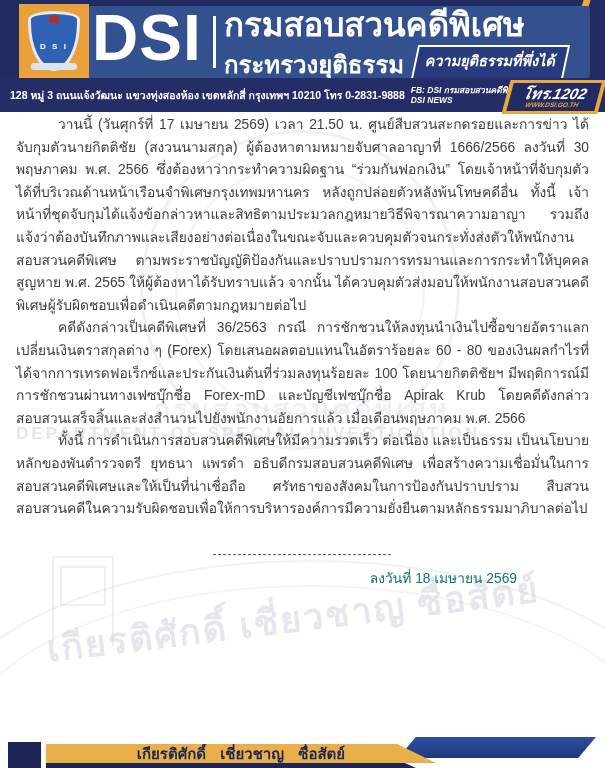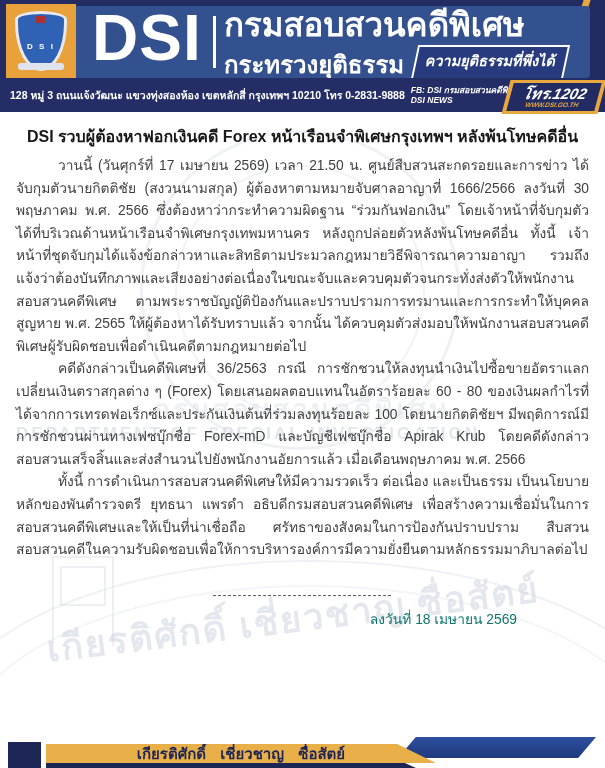--- a/index.html
+++ b/index.html
@@ -3,21 +3,21 @@
 <meta charset="utf-8">
 <style>
   html,body{margin:0;padding:0;background:#fff;}
   *{box-sizing:border-box;font-family:"Liberation Sans",sans-serif;}
   #page{position:relative;width:605px;height:768px;background:#ffffff;overflow:hidden;}
 
   
   .hdr{position:absolute;top:0;left:0;width:605px;height:112px;background:#232c62;}
   .hdr-band{position:absolute;top:6px;left:58px;width:532px;height:72px;background:#33508f;border-radius:4px;}
   .hdr-gold-stripe{position:absolute;top:-8px;left:570px;width:7px;height:100px;background:#e9a83e;transform:skewX(-18deg);}
-  .logo-box{position:absolute;top:4px;left:6px;width:70px;height:74px;background:#e9a23b;display:flex;align-items:center;justify-content:center;}
+  .logo-box{position:absolute;top:4px;left:19px;width:70px;height:74px;background:#e9a23b;display:flex;align-items:center;justify-content:center;}
   .shield{position:relative;width:52px;height:60px;background:#2f62b5;border:3px solid #e8e8ee;border-radius:50% 50% 50% 50%/14% 14% 80% 80%;display:flex;flex-direction:column;align-items:center;justify-content:center;}
   .shield .red-tab{position:absolute;top:2px;left:50%;transform:translateX(-50%);width:10px;height:7px;background:#b03030;}
   .shield .dsi-sm{color:#ffffff;font-size:8px;font-weight:bold;letter-spacing:2px;margin-top:10px;}
   .shield .ribbon{position:absolute;bottom:-2px;width:46px;height:7px;background:#dfe3ee;border-radius:3px;}
   .dsi-big{position:absolute;top:-2px;left:92px;color:#ffffff;font-size:64px;font-weight:800;letter-spacing:1px;line-height:80px;}
   .hdr-sep{position:absolute;top:16px;left:213px;width:3px;height:52px;background:#ffffff;}
   .hdr-right{position:absolute;top:6px;left:224px;width:360px;height:72px;}
   .org-name{color:#ffffff;font-size:33px;font-weight:800;line-height:38px;white-space:nowrap;}
   .hdr-row2{display:flex;margin-top:1px;}
   .ministry{color:#ffffff;font-size:24px;font-weight:800;white-space:nowrap;}
@@ -100,21 +100,20 @@
   <div class="wm wm-th1">กรมสอบสวนคดีพิเศษ</div>
   <div class="wm wm-en">DEPARTMENT OF SPECIAL INVESTIGATION</div>
   <div class="wm wm-motto">เกียรติศักดิ์ เชี่ยวชาญ ซื่อสัตย์</div>
   <div class="wm wm-bld">
       <div class="wm-bld-in"></div>
     </div>
   <div class="wm wm-arc"></div>
   <div class="wm wm-arc2"></div>
 
   <div class="doc">
-    <div class="doc-title">DSI รวบผู้ต้องหาฟอกเงินคดี Forex หน้าเรือนจำพิเศษกรุงเทพฯ หลังพ้นโทษคดีอื่น</div>
     <p>วานนี้ (วันศุกร์ที่ 17 เมษายน 2569) เวลา 21.50 น. ศูนย์สืบสวนสะกดรอยและการข่าว ได้จับกุมตัวนายกิตติชัย (สงวนนามสกุล) ผู้ต้องหาตามหมายจับศาลอาญาที่ 1666/2566 ลงวันที่ 30 พฤษภาคม พ.ศ. 2566 ซึ่งต้องหาว่ากระทำความผิดฐาน “ร่วมกันฟอกเงิน” โดยเจ้าหน้าที่จับกุมตัวได้ที่บริเวณด้านหน้าเรือนจำพิเศษกรุงเทพมหานคร หลังถูกปล่อยตัวหลังพ้นโทษคดีอื่น ทั้งนี้ เจ้าหน้าที่ชุดจับกุมได้แจ้งข้อกล่าวหาและสิทธิตามประมวลกฎหมายวิธีพิจารณาความอาญา รวมถึงแจ้งว่าต้องบันทึกภาพและเสียงอย่างต่อเนื่องในขณะจับและควบคุมตัวจนกระทั่งส่งตัวให้พนักงานสอบสวนคดีพิเศษ ตามพระราชบัญญัติป้องกันและปราบปรามการทรมานและการกระทำให้บุคคลสูญหาย พ.ศ. 2565 ให้ผู้ต้องหาได้รับทราบแล้ว จากนั้น ได้ควบคุมตัวส่งมอบให้พนักงานสอบสวนคดีพิเศษผู้รับผิดชอบเพื่อดำเนินคดีตามกฎหมายต่อไป</p>
     <p>คดีดังกล่าวเป็นคดีพิเศษที่ 36/2563 กรณี การชักชวนให้ลงทุนนำเงินไปซื้อขายอัตราแลกเปลี่ยนเงินตราสกุลต่าง ๆ (Forex) โดยเสนอผลตอบแทนในอัตราร้อยละ 60 - 80 ของเงินผลกำไรที่ได้จากการเทรดฟอเร็กซ์และประกันเงินต้นที่ร่วมลงทุนร้อยละ 100 โดยนายกิตติชัยฯ มีพฤติการณ์มีการชักชวนผ่านทางเฟซบุ๊กชื่อ Forex-mD และบัญชีเฟซบุ๊กชื่อ Apirak Krub โดยคดีดังกล่าวสอบสวนเสร็จสิ้นและส่งสำนวนไปยังพนักงานอัยการแล้ว เมื่อเดือนพฤษภาคม พ.ศ. 2566</p>
     <p>ทั้งนี้ การดำเนินการสอบสวนคดีพิเศษให้มีความรวดเร็ว ต่อเนื่อง และเป็นธรรม เป็นนโยบายหลักของพันตำรวจตรี ยุทธนา แพรดำ อธิบดีกรมสอบสวนคดีพิเศษ เพื่อสร้างความเชื่อมั่นในการสอบสวนคดีพิเศษและให้เป็นที่น่าเชื่อถือ ศรัทธาของสังคมในการป้องกันปราบปราม สืบสวนสอบสวนคดีในความรับผิดชอบเพื่อให้การบริหารองค์การมีความยั่งยืนตามหลักธรรมมาภิบาลต่อไป</p>
     <div class="divider">------------------------------------</div>
     <div class="signed">ลงวันที่ 18 เมษายน 2569</div>
   </div>
 
   <div class="ftr-sq"></div>
   <div class="ftr-blue"></div>
   <div class="ftr-gold">

